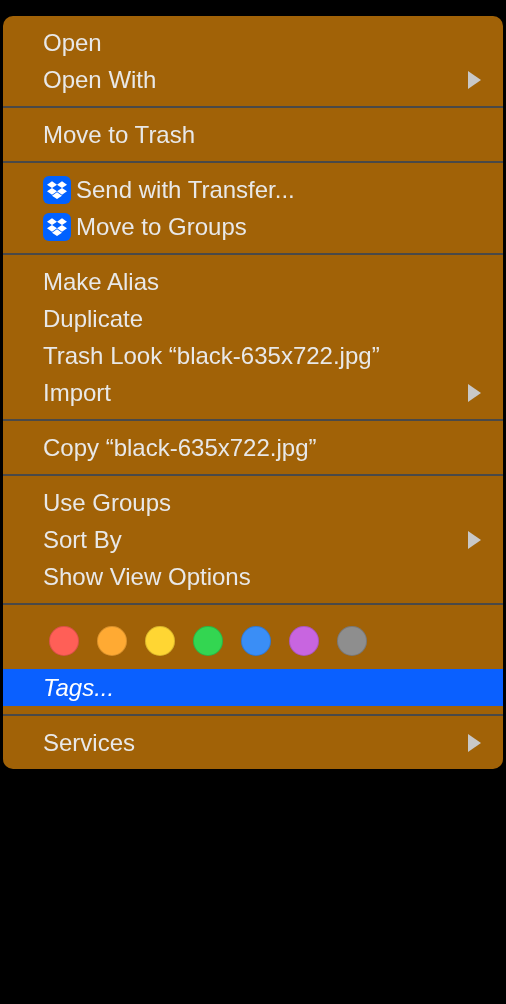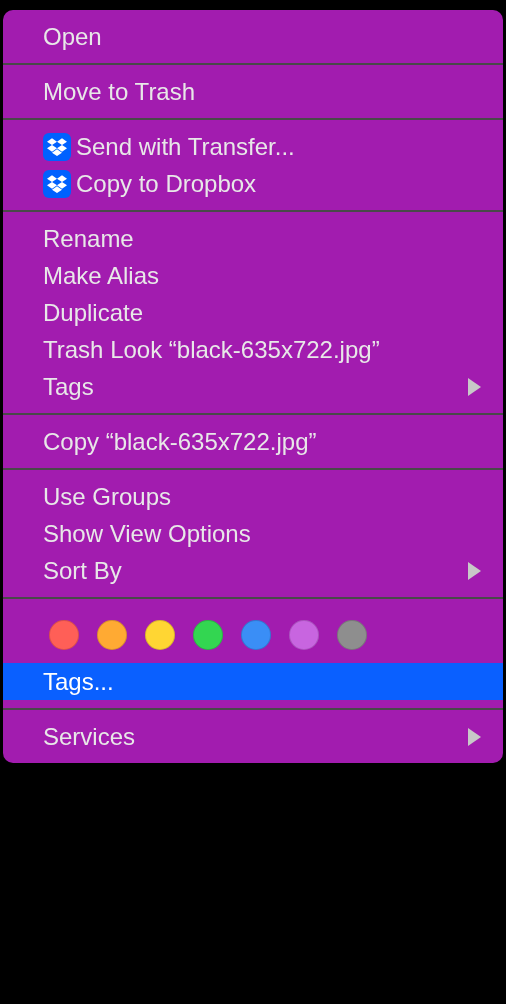--- a/index.html
+++ b/index.html
@@ -9,40 +9,41 @@
     }
     body {
       width: 506px;
       height: 1004px;
       background: #000;
       font-family: -apple-system, BlinkMacSystemFont, "Helvetica Neue", Helvetica, Arial, sans-serif;
       overflow: hidden;
     }
     .menu {
       width: 500px;
-      margin: 10px 3px;
-      background: #a21caf;
+      margin: 16px 3px;
+      background: #a16207;
       border-radius: 10px;
       padding: 8px 0;
       box-shadow: 0 0 0 1px rgba(0,0,0,0.5);
     }
     .menu-item {
       display: flex;
       align-items: center;
       height: 37px;
       padding: 0 18px 0 40px;
       color: #e8e8e8;
       font-size: 24px;
       font-weight: 400;
       position: relative;
       cursor: default;
     }
     .menu-item.selected {
       background: #0a60ff;
       color: #ffffff;
+      font-style: italic;
     }
     .menu-item .label {
       flex: 1;
       white-space: nowrap;
       overflow: hidden;
     }
     .chevron {
       width: 0;
       height: 0;
       border-top: 9px solid transparent;
@@ -89,20 +90,24 @@
     }
   </style>
 </head>
 <body>
 
 <div class="menu">
 
   <div class="menu-item">
     <span class="label">Open</span>
   </div>
+  <div class="menu-item">
+    <span class="label">Open With</span>
+    <span class="chevron"></span>
+  </div>
 
   <div class="separator"></div>
 
   <div class="menu-item">
     <span class="label">Move to Trash</span>
   </div>
 
   <div class="separator"></div>
 
   <div class="menu-item has-leading-icon">
@@ -112,59 +117,56 @@
         </svg>
     </span>
     <span class="label">Send with Transfer...</span>
   </div>
   <div class="menu-item has-leading-icon">
     <span class="dropbox-icon">
       <svg viewBox="0 0 30 26" fill="#ffffff">
           <path d="M7.5 0 L15 5 L7.5 10 L0 5 Z M22.5 0 L30 5 L22.5 10 L15 5 Z M0 15 L7.5 10 L15 15 L7.5 20 Z M22.5 10 L30 15 L22.5 20 L15 15 Z M7.5 21.5 L15 16.5 L22.5 21.5 L15 26.5 Z"></path>
         </svg>
     </span>
-    <span class="label">Copy to Dropbox</span>
+    <span class="label">Move to Groups</span>
   </div>
 
   <div class="separator"></div>
 
-  <div class="menu-item">
-    <span class="label">Rename</span>
-  </div>
   <div class="menu-item">
     <span class="label">Make Alias</span>
   </div>
   <div class="menu-item">
     <span class="label">Duplicate</span>
   </div>
   <div class="menu-item">
     <span class="label">Trash Look “black-635x722.jpg”</span>
   </div>
   <div class="menu-item">
-    <span class="label">Tags</span>
+    <span class="label">Import</span>
     <span class="chevron"></span>
   </div>
 
   <div class="separator"></div>
 
   <div class="menu-item">
     <span class="label">Copy “black-635x722.jpg”</span>
   </div>
 
   <div class="separator"></div>
 
   <div class="menu-item">
     <span class="label">Use Groups</span>
   </div>
   <div class="menu-item">
-    <span class="label">Show View Options</span>
+    <span class="label">Sort By</span>
+    <span class="chevron"></span>
   </div>
   <div class="menu-item">
-    <span class="label">Sort By</span>
-    <span class="chevron"></span>
+    <span class="label">Show View Options</span>
   </div>
 
   <div class="separator"></div>
 
   <div class="tag-colors">
     <span class="tag-dot" style="background:#ff5f57"></span>
     <span class="tag-dot" style="background:#ffaa33"></span>
     <span class="tag-dot" style="background:#ffd633"></span>
     <span class="tag-dot" style="background:#33d651"></span>
     <span class="tag-dot" style="background:#3a8ef6"></span>

